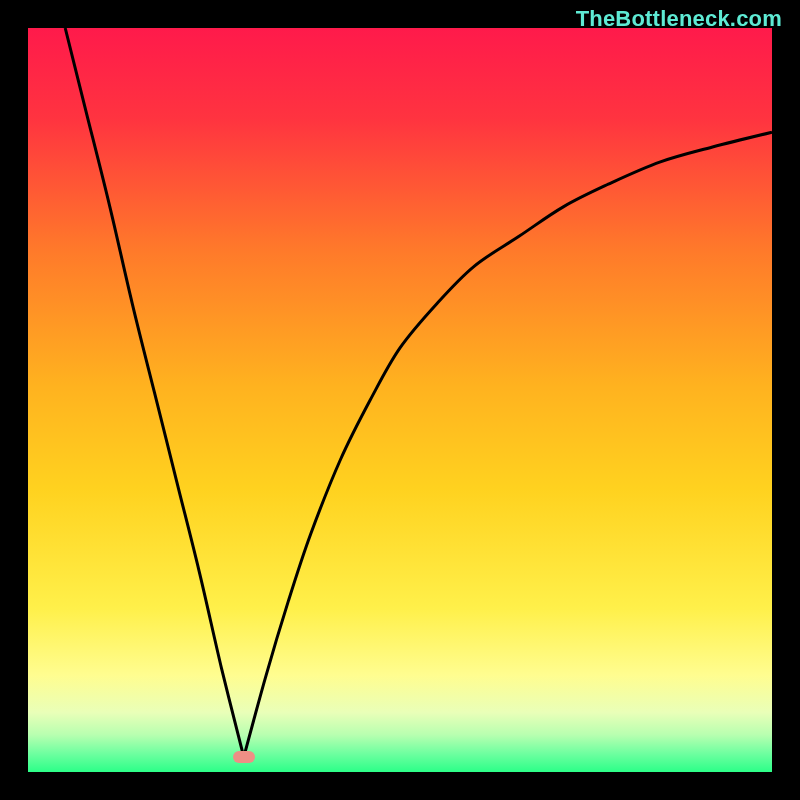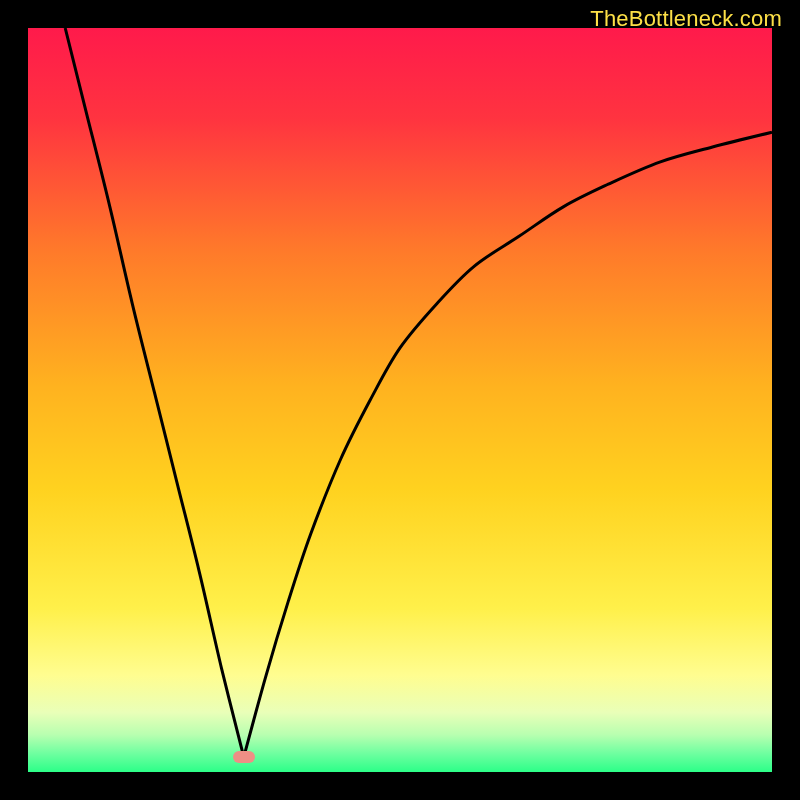--- a/index.html
+++ b/index.html
@@ -8,23 +8,23 @@
     width: 800px;
     height: 800px;
     background: #000;
     position: relative;
     font-family: Arial, Helvetica, sans-serif;
   }
   .watermark {
     position: absolute;
     top: 6px;
     right: 18px;
-    color: #fde047;
+    color: #5eead4;
     font-size: 22px;
-    font-weight: 400;
+    font-weight: 700;
     z-index: 10;
     letter-spacing: 0.2px;
   }
   .plot-frame {
     position: absolute;
     left: 28px;
     top: 28px;
     width: 744px;
     height: 744px;
     background: #000;

